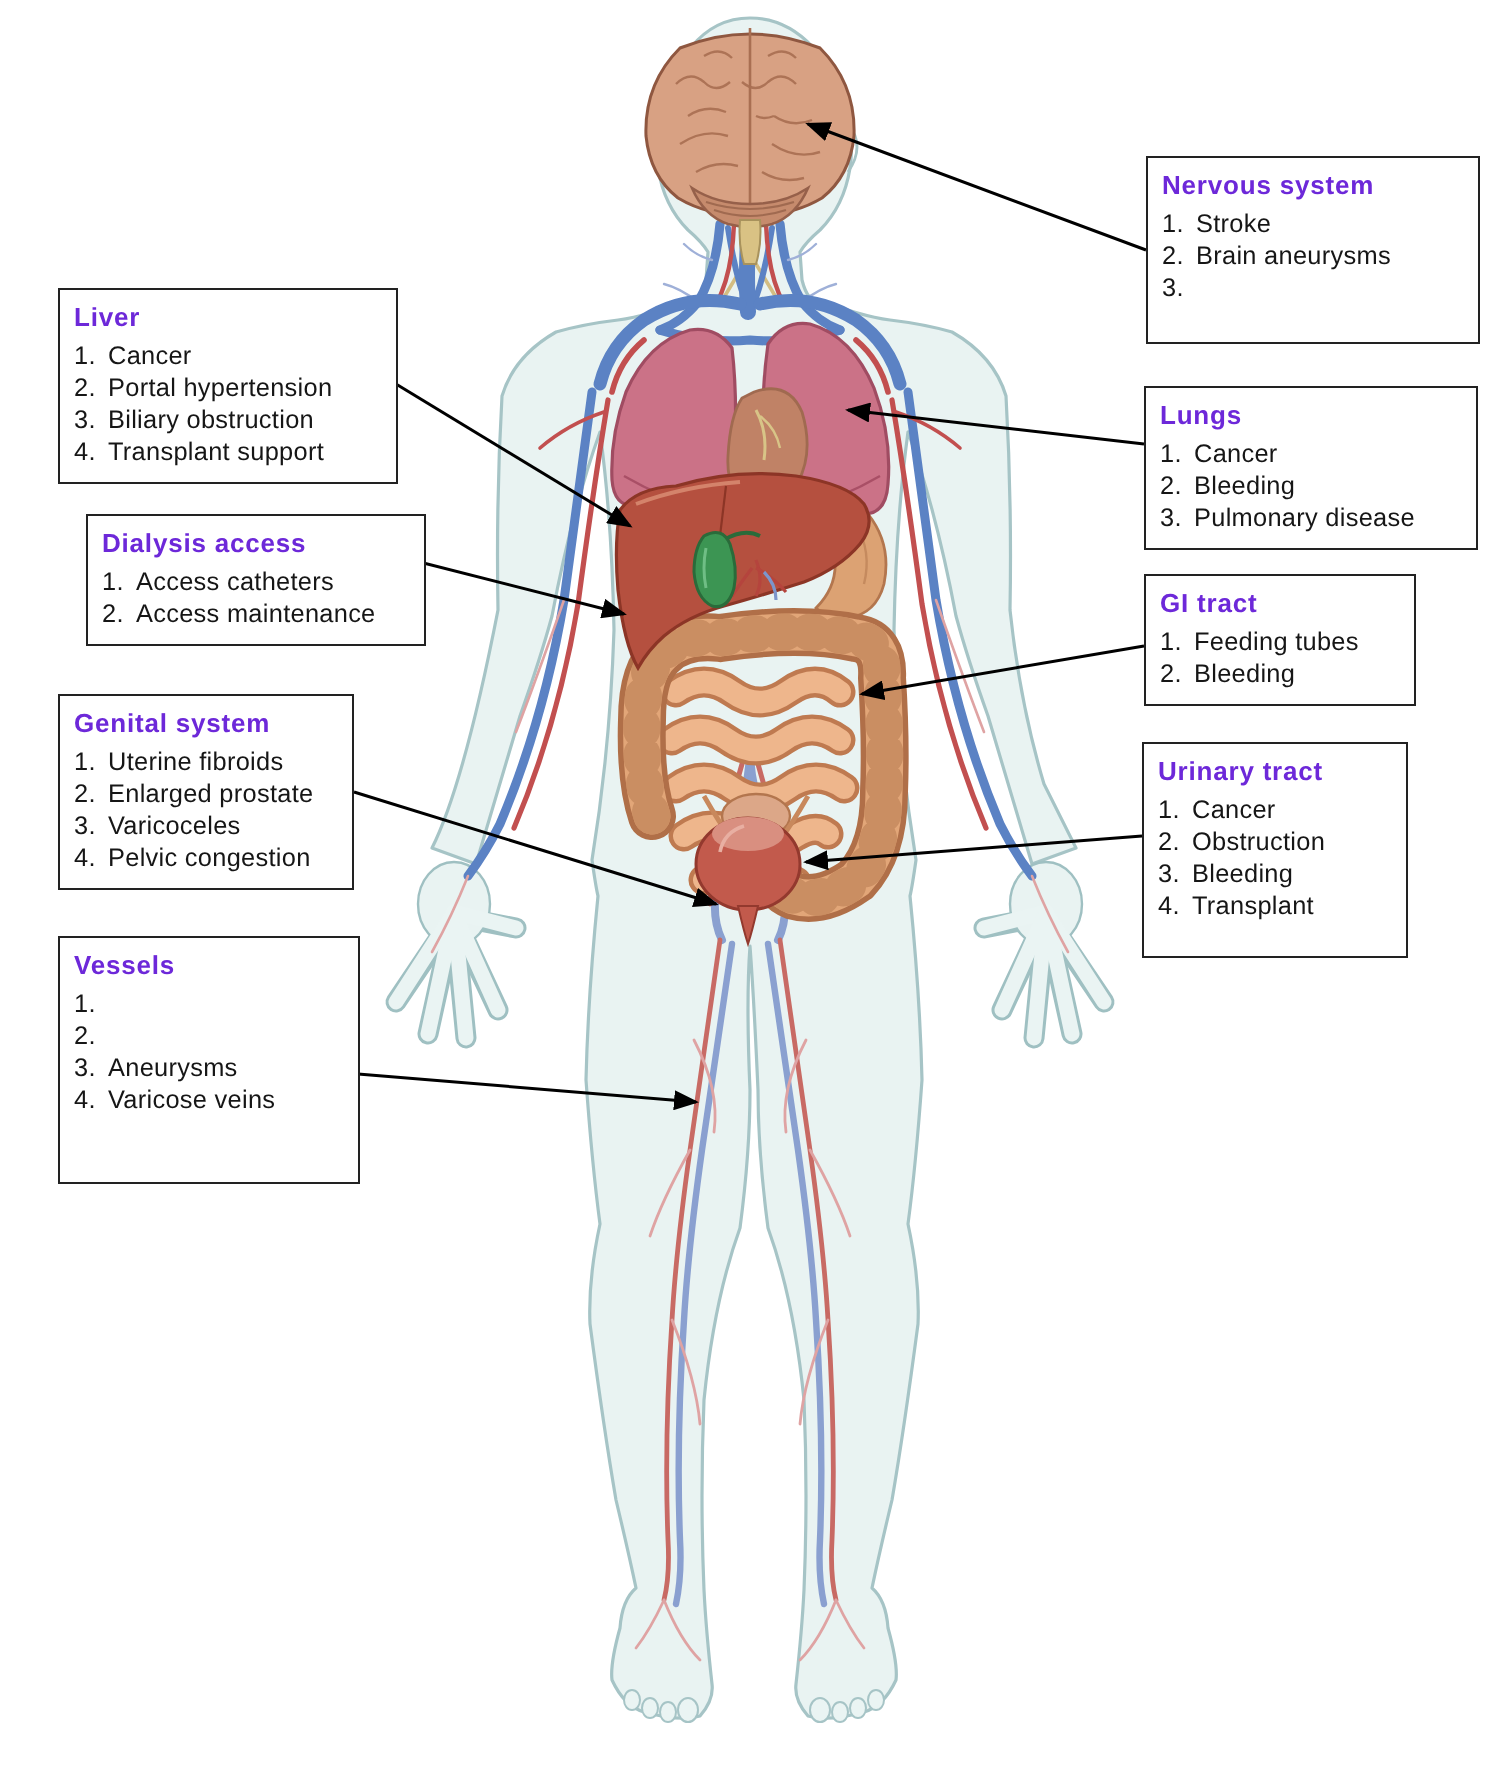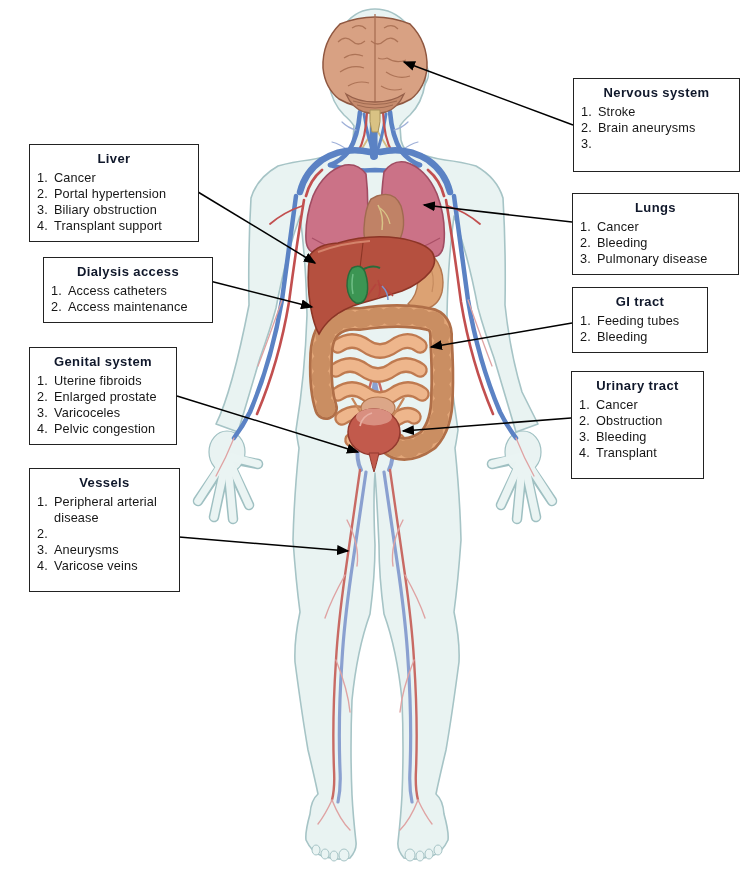--- a/index.html
+++ b/index.html
@@ -2,21 +2,21 @@
 <html><head>
 <meta charset="utf-8">
 <style>
   html,body{margin:0;padding:0;background:#fff;}
   .stage{position:relative;width:750px;height:889px;background:#ffffff;
          font-family:"Liberation Sans", sans-serif;overflow:hidden;}
   svg.scene{position:absolute;left:0;top:0;width:750px;height:889px;}
   .callout{position:absolute;background:#ffffff;border:1.4px solid #222222;
            box-sizing:border-box;padding:6px 7px 7px 7px;}
   .callout-title{font-weight:bold;font-size:13px;letter-spacing:.4px;
-                 text-align:center;color:#0f172a;margin-bottom:4px;line-height:15px;}
+                 text-align:left;color:#6d28d9;margin-bottom:4px;line-height:15px;}
   .item{display:flex;font-size:12.7px;line-height:16px;color:#161616;letter-spacing:.15px;}
   .item .num{flex:0 0 17px;width:17px;}
   .item .txt{flex:1;}
 </style>
 </head>
 <body>
 
 <div class="stage">
 
 <svg class="scene" viewBox="0 0 750 889">
@@ -331,21 +331,20 @@
         </div>
       </div>
 </div>
 
 <div class="callout" style="left:29px;top:468px;width:151px;min-height:124px">
   <div class="callout-title">Vessels</div>
   <div>
 
   <div class="item">
           <span class="num">1.</span>
-          <span class="txt">Peripheral arterial disease</span>
         </div>
         <div class="item">
           <span class="num">2.</span>
         </div>
         <div class="item">
           <span class="num">3.</span>
           <span class="txt">Aneurysms</span>
         </div>
         <div class="item">
           <span class="num">4.</span>

